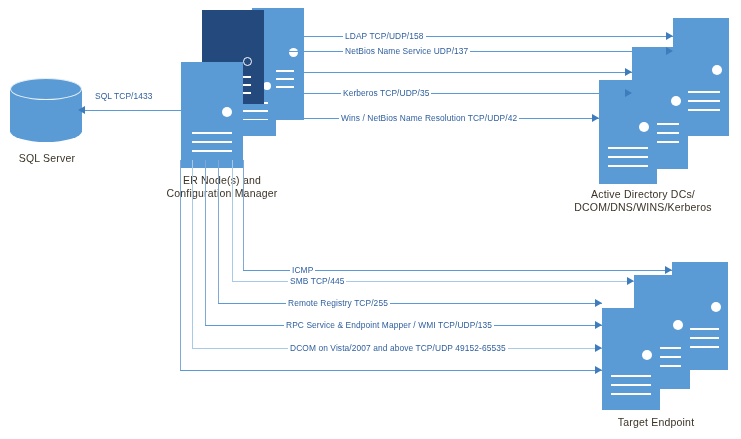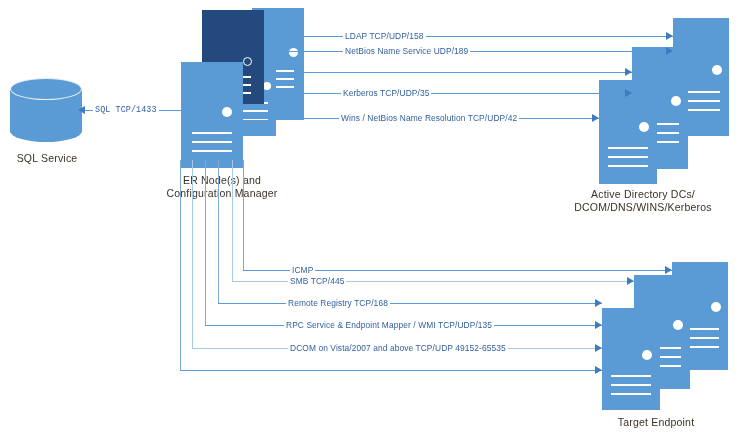--- a/index.html
+++ b/index.html
@@ -45,25 +45,25 @@
 </head>
 <body>
 
 <div id="stage">
 
   <div class="db" style="left:10px;top:78px;width:72px;height:66px;">
     <div class="bot" style="top:42px;width:72px;height:22px;"></div>
     <div class="body" style="top:12px;width:72px;height:42px;"></div>
     <div class="top" style="top:0px;width:72px;height:22px;"></div>
   </div>
-  <div class="caption" style="left:6px;top:152px;width:82px;">SQL Service</div>
+  <div class="caption" style="left:6px;top:152px;width:82px;">SQL Server</div>
 
   <div class="hline" style="left:85px;top:110px;width:96px;"></div>
   <div class="arrowL" style="left:78px;top:106px;"></div>
-  <div class="linklabel" style="left:93px;top:105px;font-family:Liberation Mono, monospace;">SQL TCP/1433</div>
+  <div class="linklabel" style="left:93px;top:91px;">SQL TCP/1433</div>
 
   <div class="srv" style="left:252px;top:8px;width:52px;height:112px;">
     <div class="dot" style="left:37px;top:40px;width:9px;height:9px;"></div>
     <div class="bar" style="left:8px;top:62px;width:34px;"></div>
     <div class="bar" style="left:8px;top:70px;width:34px;"></div>
     <div class="bar" style="left:8px;top:78px;width:34px;"></div>
   </div>
 
   <div class="srv" style="left:232px;top:30px;width:44px;height:106px;">
     <div class="dot" style="left:31px;top:52px;width:8px;height:8px;"></div>
@@ -129,21 +129,21 @@
     <div class="bar" style="left:9px;top:85px;width:40px;"></div>
   </div>
   <div class="caption" style="left:588px;top:416px;width:136px;">Target Endpoint</div>
 
   <div class="hline" style="left:276px;top:36px;width:397px;"></div>
   <div class="arrowR" style="left:666px;top:32px;"></div>
   <div class="linklabel" style="left:343px;top:31px;">LDAP TCP/UDP/158</div>
 
   <div class="hline" style="left:276px;top:51px;width:397px;"></div>
   <div class="arrowR" style="left:666px;top:47px;"></div>
-  <div class="linklabel" style="left:343px;top:46px;">NetBios Name Service  UDP/189</div>
+  <div class="linklabel" style="left:343px;top:46px;">NetBios Name Service  UDP/137</div>
 
   <div class="hline" style="left:276px;top:72px;width:356px;"></div>
   <div class="arrowR" style="left:625px;top:68px;"></div>
 
   <div class="hline" style="left:276px;top:93px;width:356px;"></div>
   <div class="arrowR" style="left:625px;top:89px;"></div>
   <div class="linklabel" style="left:341px;top:88px;">Kerberos  TCP/UDP/35</div>
 
   <div class="hline" style="left:243px;top:118px;width:356px;"></div>
   <div class="arrowR" style="left:592px;top:114px;"></div>
@@ -159,21 +159,21 @@
   <div class="hline" style="left:243px;top:270px;width:429px;"></div>
   <div class="arrowR" style="left:665px;top:266px;"></div>
   <div class="linklabel" style="left:290px;top:265px;">ICMP</div>
 
   <div class="hline pale" style="left:232px;top:281px;width:402px;"></div>
   <div class="arrowR" style="left:627px;top:277px;"></div>
   <div class="linklabel" style="left:288px;top:276px;">SMB TCP/445</div>
 
   <div class="hline" style="left:218px;top:303px;width:384px;"></div>
   <div class="arrowR" style="left:595px;top:299px;"></div>
-  <div class="linklabel" style="left:286px;top:298px;">Remote Registry TCP/168</div>
+  <div class="linklabel" style="left:286px;top:298px;">Remote Registry TCP/255</div>
 
   <div class="hline" style="left:205px;top:325px;width:397px;"></div>
   <div class="arrowR" style="left:595px;top:321px;"></div>
   <div class="linklabel" style="left:284px;top:320px;">RPC Service &amp; Endpoint Mapper / WMI TCP/UDP/135</div>
 
   <div class="hline pale" style="left:192px;top:348px;width:410px;"></div>
   <div class="arrowR" style="left:595px;top:344px;"></div>
   <div class="linklabel" style="left:288px;top:343px;">DCOM on Vista/2007 and above TCP/UDP 49152-65535</div>
 
   <div class="hline" style="left:180px;top:370px;width:422px;"></div>

